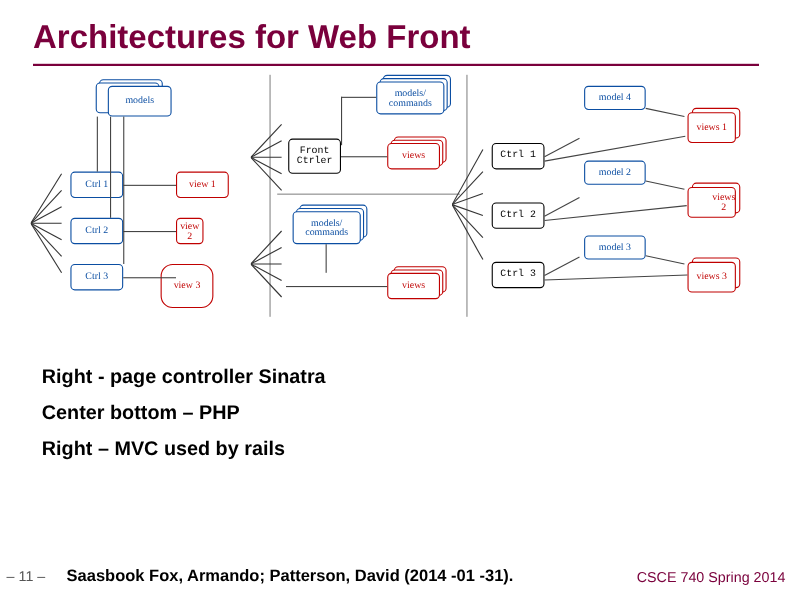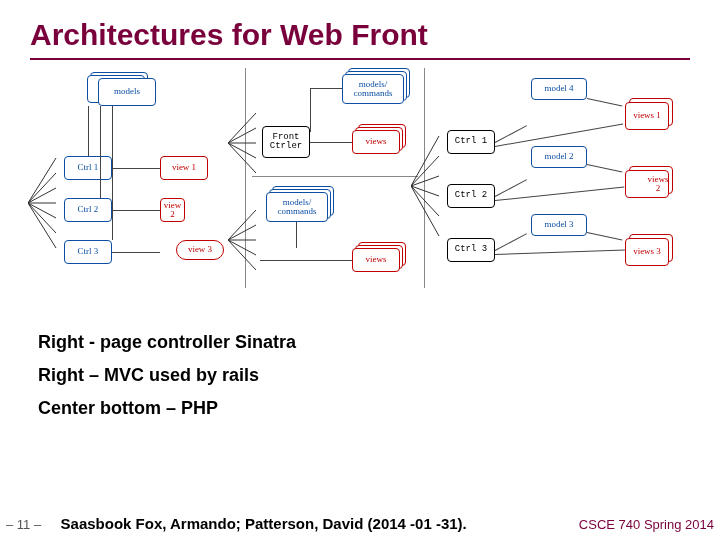--- a/index.html
+++ b/index.html
@@ -138,21 +138,21 @@
       <div class="behind blue" style="left:3px; top:-3px; width:58px; height:28px;"></div>
       <div class="box blue front" style="width:58px; height:28px;">models</div>
     </div>
 
     <div class="box blue" style="left:14px; top:88px;  width:48px; height:24px;">Ctrl 1</div>
     <div class="box blue" style="left:14px; top:130px; width:48px; height:24px;">Ctrl 2</div>
     <div class="box blue" style="left:14px; top:172px; width:48px; height:24px;">Ctrl 3</div>
 
     <div class="box red" style="left:110px; top:88px;  width:48px; height:24px;">view 1</div>
     <div class="box red" style="left:110px; top:130px; width:25px; height:24px;text-align:center;">view 2</div>
-    <div class="box red" style="left:126px; top:172px; width:48px; height:20px;border-radius:11px;">view 3</div>
+    <div class="box red" style="left:96px; top:172px; width:48px; height:40px;border-radius:11px;">view 3</div>
 
     <div class="conn" style="left:62px; top:100px; width:48px;"></div>
     <div class="conn" style="left:62px; top:142px; width:48px;"></div>
     <div class="conn" style="left:62px; top:184px; width:48px;"></div>
 
     <div class="vconn" style="left:38px; top:38px; height:50px;"></div>
     <div class="conn" style="left:38px; top:38px; width:0px;"></div>
     <div class="vconn" style="left:50px; top:38px; height:92px;"></div>
     <div class="vconn" style="left:62px; top:38px; height:134px;"></div>
   </div>
@@ -260,21 +260,21 @@
     <div class="conn" style="left:162px; top:164px; width:36px; transform:rotate(12deg); transform-origin:left;"></div>
 
     <div class="conn" style="left:70px; top:78px; width:130px; transform:rotate(-10deg); transform-origin:left;"></div>
     <div class="conn" style="left:70px; top:132px; width:130px; transform:rotate(-6deg); transform-origin:left;"></div>
     <div class="conn" style="left:70px; top:186px; width:130px; transform:rotate(-2deg); transform-origin:left;"></div>
   </div>
 </div>
 
 <div class="bullets">
   <p>Right -  page controller Sinatra</p>
+  <p>Center bottom – PHP</p>
   <p>Right – MVC used by rails</p>
-  <p>Center bottom – PHP</p>
 </div>
 
 <div class="footer">
   <span class="pn">– 11 –</span>
   <span class="cite">Saasbook Fox, Armando; Patterson, David (2014 -01 -31).</span>
   <span class="course">CSCE 740 Spring 2014</span>
 </div>
 
 </body></html>

